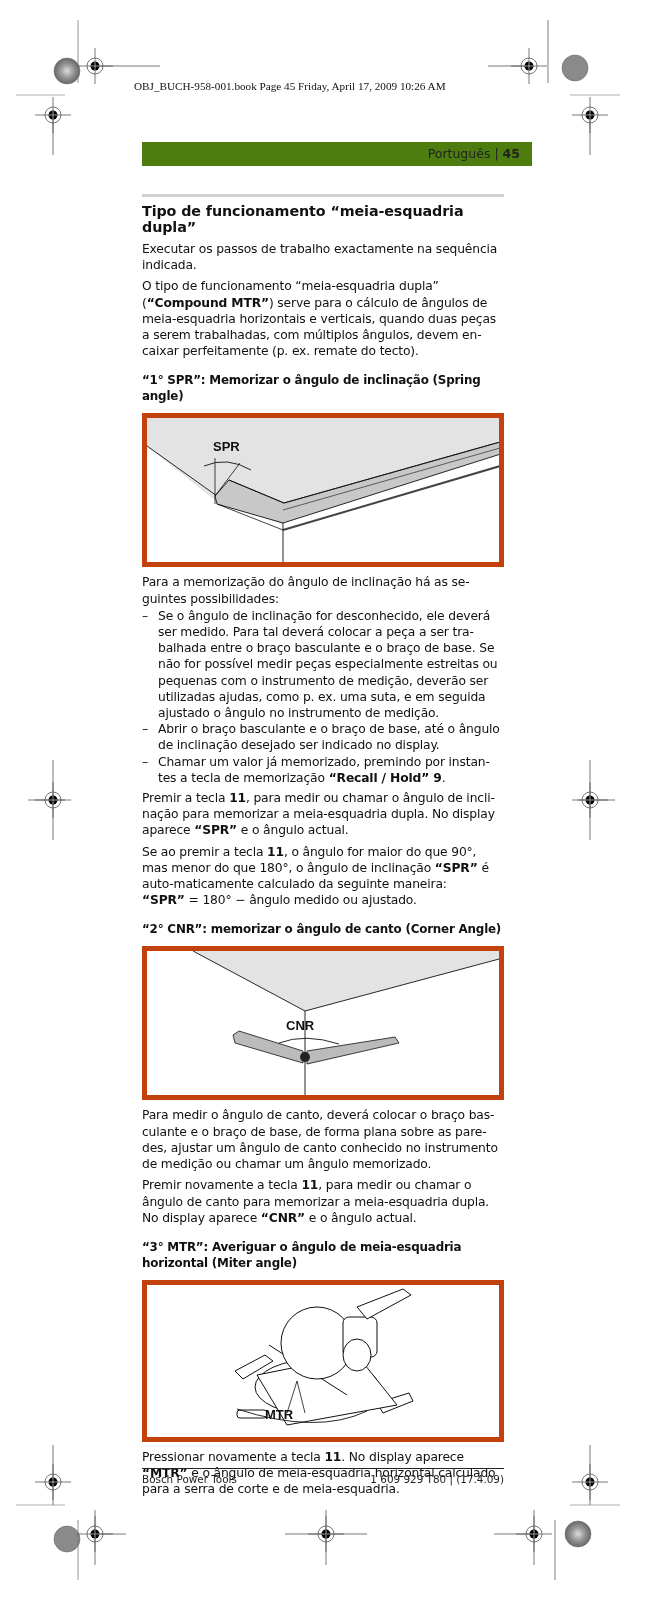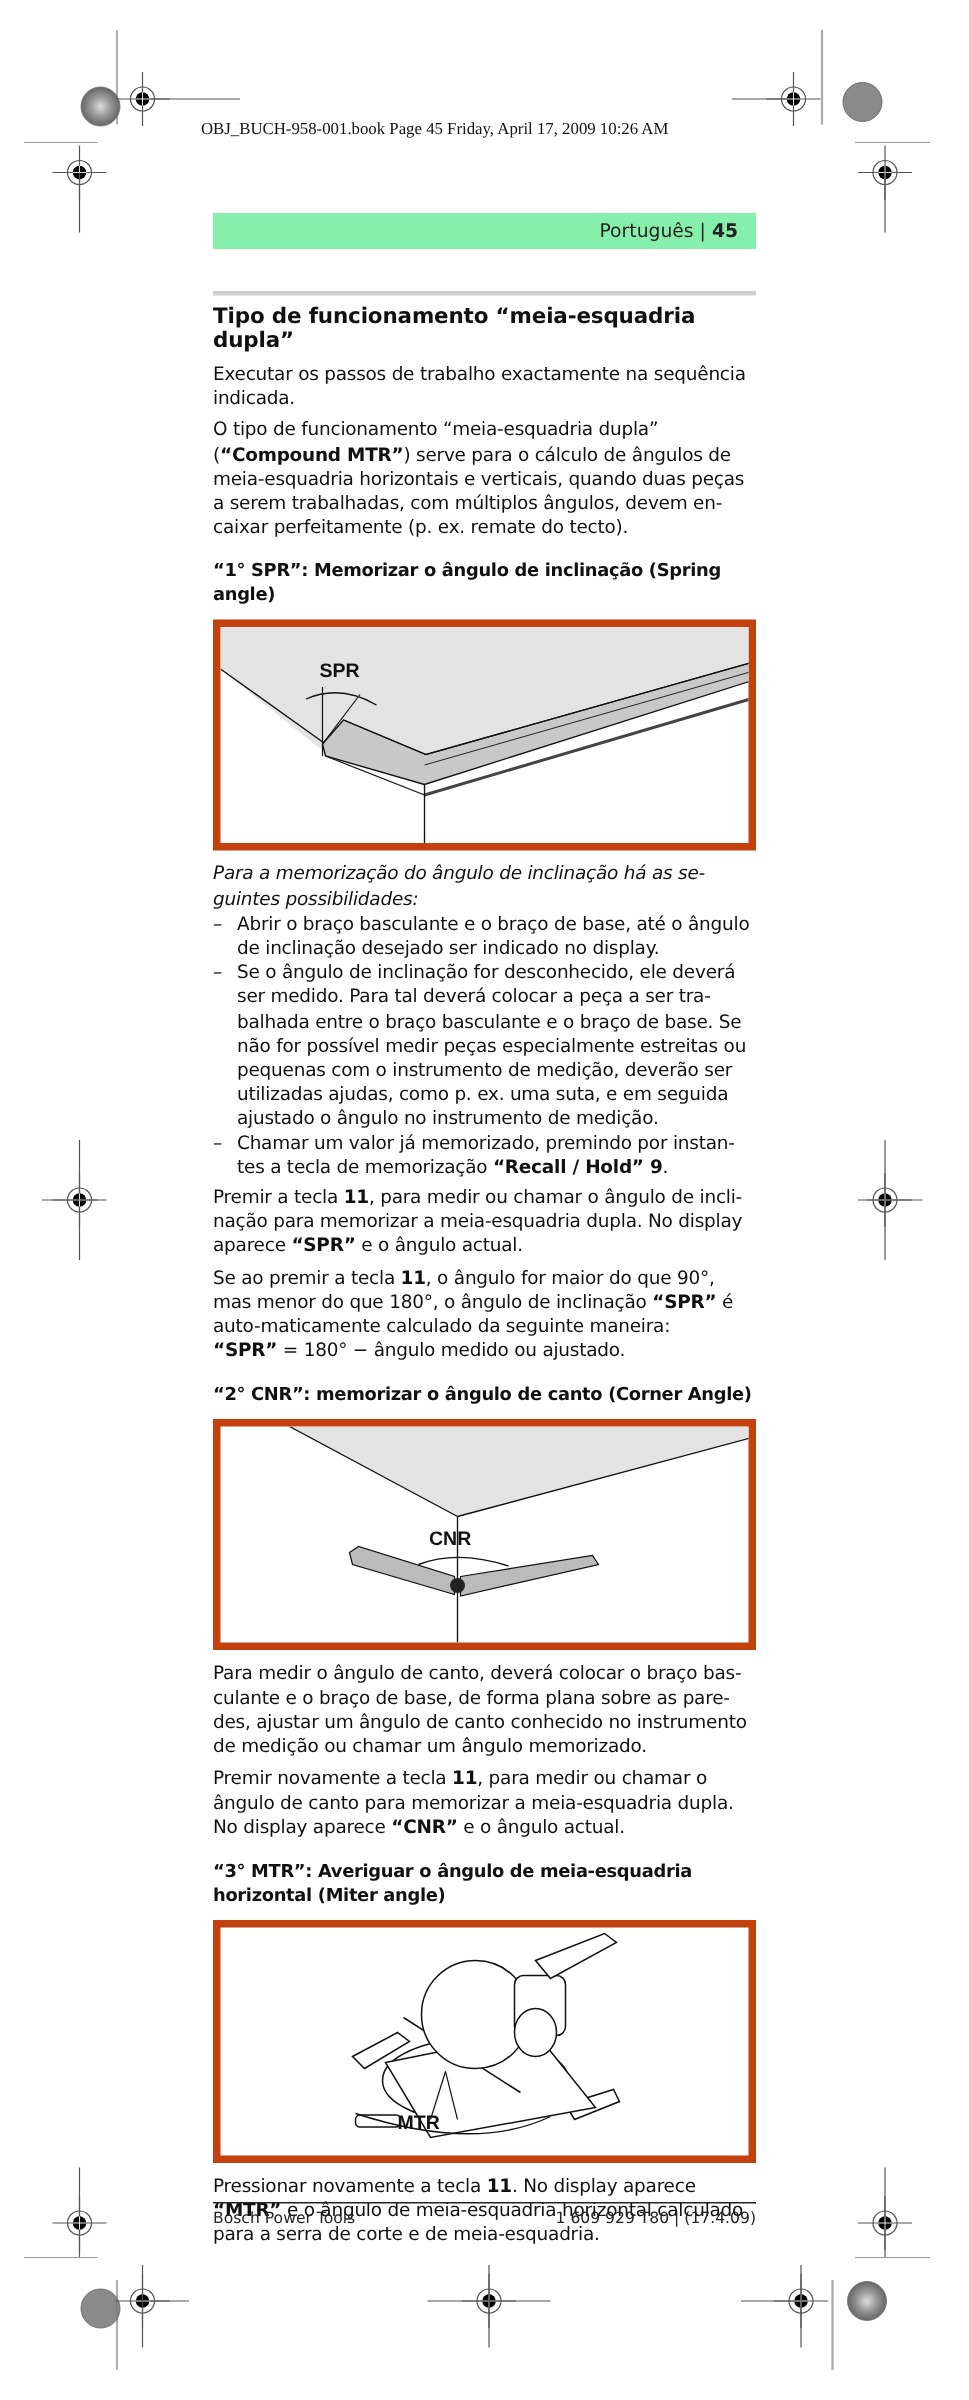--- a/index.html
+++ b/index.html
@@ -1,21 +1,21 @@
 <!DOCTYPE html>
 <html><head>
 <meta charset="utf-8">
 <style>
   html, body { margin: 0; padding: 0; background: #ffffff; }
   body { width: 646px; height: 1600px; position: relative; overflow: hidden;
          font-family: "DejaVu Sans", "Liberation Sans", sans-serif; color: #111; }
   .abs { position: absolute; }
   .printline { position: absolute; top: 80px; left: 134px;
                font-family: "Liberation Serif", "DejaVu Serif", serif; font-size: 11.2px; color: #111; white-space: nowrap; }
-  .lang-bar { position: absolute; left: 142px; top: 142px; width: 362px; height: 24px; background: #86efac; }
+  .lang-bar { position: absolute; left: 142px; top: 142px; width: 390px; height: 24px; background: #4d7c0f; }
   .lang-bar .txt { position: absolute; right: 12px; top: 4px; font-size: 12.5px; color: #222; }
   .lang-bar .txt b { font-weight: bold; }
   .content { position: absolute; left: 142px; top: 194px; width: 362px; }
   .topRule { height: 3px; background: #d0d0d0; margin-bottom: 6px; }
   h1 { font-size: 14.3px; font-weight: bold; margin: 0 0 6px 0; letter-spacing: -0.1px; }
   p { font-size: 12.3px; line-height: 16.2px; margin: 0 0 5px 0; letter-spacing: -0.15px; }
   h2 { font-size: 11.9px; font-weight: bold; margin: 13px 0 9px 0; line-height: 16px; letter-spacing: -0.2px; }
   ul.dash { list-style: none; padding: 0; margin: 0 0 4px 0; }
   ul.dash li { font-size: 12.3px; line-height: 16.2px; padding-left: 16px; position: relative; letter-spacing: -0.15px; }
   ul.dash li:before { content: "\2013"; position: absolute; left: 0; }
@@ -110,24 +110,24 @@
       <line x1="136" y1="92" x2="360" y2="28" stroke="#111" stroke-width="0.6"></line>
       <line x1="70" y1="86" x2="136" y2="112" stroke="#111" stroke-width="0.8"></line>
       <line x1="136" y1="112" x2="360" y2="46" stroke="#444" stroke-width="2"></line>
       <line x1="136" y1="105" x2="136" y2="144" stroke="#111" stroke-width="0.9"></line>
       <line x1="68" y1="40" x2="68" y2="86" stroke="#111" stroke-width="0.8"></line>
       <line x1="68" y1="78" x2="93" y2="45" stroke="#111" stroke-width="0.8"></line>
       <path d="M57 48 Q 80 38 104 52" fill="none" stroke="#111" stroke-width="0.9"></path>
       <text x="66" y="33" font-family="Liberation Sans, sans-serif" font-weight="bold" font-size="13" fill="#111">SPR</text>
     </svg>
   </div>
-  <p style="margin-bottom:1px;font-style:italic;">Para a memorização do ângulo de inclinação há as se-guintes possibilidades:</p>
+  <p style="margin-bottom:1px;">Para a memorização do ângulo de inclinação há as se-guintes possibilidades:</p>
   <ul class="dash">
+    <li>Se o ângulo de inclinação for desconhecido, ele deverá ser medido. Para tal deverá colocar a peça a ser tra-balhada entre o braço basculante e o braço de base. Se não for possível medir peças especialmente estreitas ou pequenas com o instrumento de medição, deverão ser utilizadas ajudas, como p. ex. uma suta, e em seguida ajustado o ângulo no instrumento de medição.</li>
     <li>Abrir o braço basculante e o braço de base, até o ângulo de inclinação desejado ser indicado no display.</li>
-    <li>Se o ângulo de inclinação for desconhecido, ele deverá ser medido. Para tal deverá colocar a peça a ser tra-balhada entre o braço basculante e o braço de base. Se não for possível medir peças especialmente estreitas ou pequenas com o instrumento de medição, deverão ser utilizadas ajudas, como p. ex. uma suta, e em seguida ajustado o ângulo no instrumento de medição.</li>
     <li><span>Chamar um valor já memorizado, premindo por instan-tes a tecla de memorização </span><b>“Recall / Hold” 9</b><span>.</span></li>
   </ul>
   <p><span>Premir a tecla </span><b>11</b><span>, para medir ou chamar o ângulo de incli-nação para memorizar a meia-esquadria dupla. No display aparece </span><b>“SPR”</b><span> e o ângulo actual.</span></p>
   <p style="margin-bottom:0"><span>Se ao premir a tecla </span><b>11</b><span>, o ângulo for maior do que 90°, mas menor do que 180°, o ângulo de inclinação </span><b>“SPR”</b><span> é auto-maticamente calculado da seguinte maneira:</span></p>
   <p><b>“SPR”</b><span> = 180° − ângulo medido ou ajustado.</span></p>
 
   <h2>“2° CNR”: memorizar o ângulo de canto (Corner Angle)</h2>
   <div class="fig" style="height:144px;padding-left:24px;">
     <svg width="360" height="144" viewBox="0 0 360 144">
       <polygon points="22,0 358,0 134,60" fill="#e3e3e3"></polygon>

